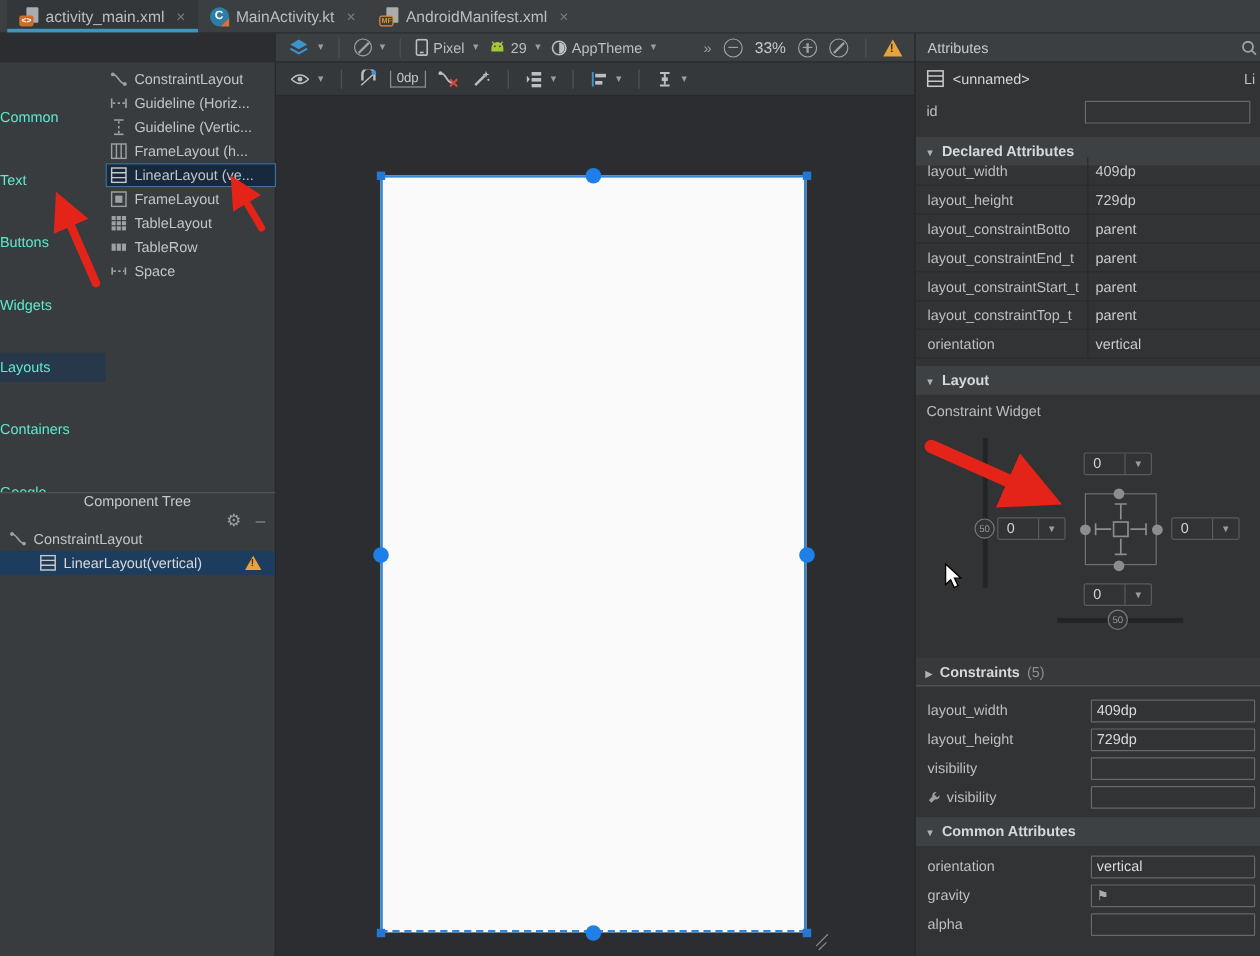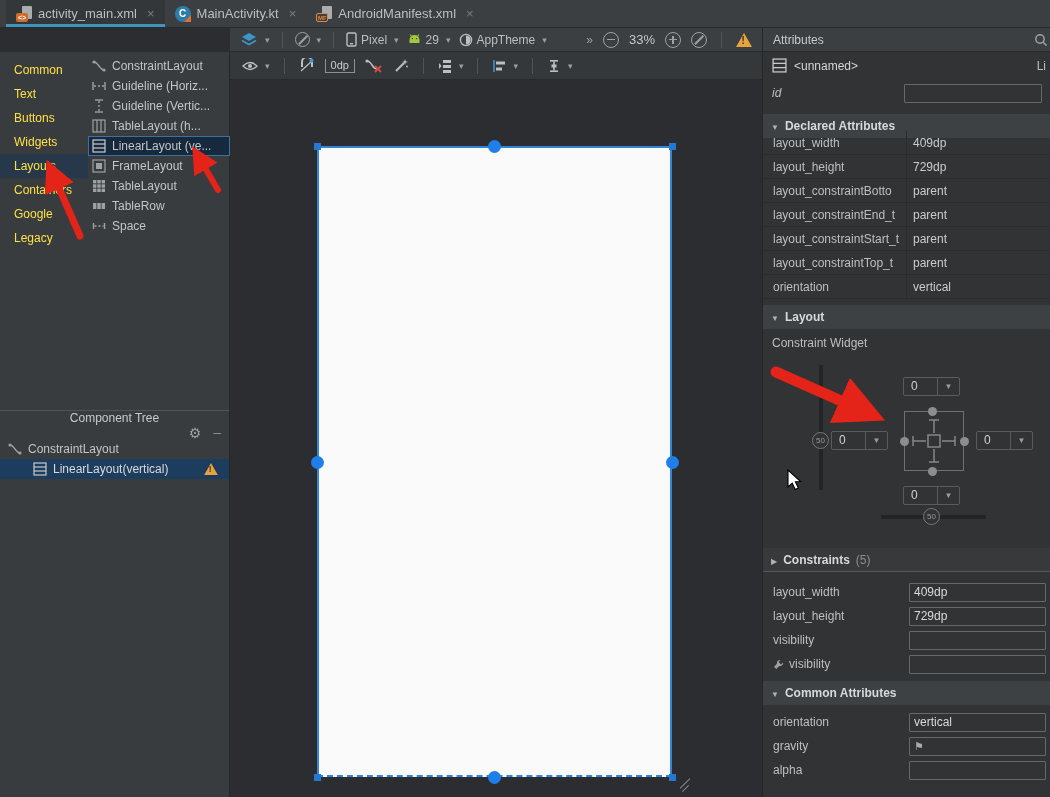--- a/index.html
+++ b/index.html
@@ -38,21 +38,21 @@
   .circle-ic.plus::after { content:""; position:absolute; top:3px; bottom:3px; left:6.4px; width:1.6px; background:#9da1a4; }
   .circle-ic.slash::before { content:""; position:absolute; left:1px; top:6px; width:12px; height:1.6px; background:#9da1a4; transform:rotate(-45deg); }
   .warn { width:0; height:0; border-left:8px solid transparent; border-right:8px solid transparent; border-bottom:14px solid #e9a33c; position:relative; }
   .warn::after { content:"!"; position:absolute; left:-2.5px; top:2px; color:#3c3028; font-size:10px; font-weight:bold; }
 
   .attrhead { position:absolute; left:762px; top:28px; width:288px; height:24px; background:#3c3f41; border-bottom:1px solid #282a2c; border-left:1px solid #242628; display:flex; align-items:center; padding:0 10px; overflow:hidden; }
 
   
   .palette { position:absolute; left:0; top:52px; width:230px; height:358px; background:#393c3e; border-right:1px solid #242628; }
   .cats { position:absolute; left:0; top:6px; width:88px; }
-  .cat { height:24px; line-height:24px; padding-left:14px; color:#fde047; white-space:nowrap; }
+  .cat { height:24px; line-height:24px; padding-left:0; color:#5eead4; white-space:nowrap;margin-top:28px; }
   .cat.sel { background:#27384a; }
   .pitems { position:absolute; left:88px; top:4px; width:142px; }
   .pitem { height:20px; display:flex; align-items:center; gap:6px; padding-left:4px; color:#c2c4c6; white-space:nowrap; overflow:hidden; }
   .pitem.sel { background:#17293d; outline:1px solid #40719e; outline-offset:-1px; }
   .pitem svg { flex:0 0 14px; }
   .pitem .lbl { overflow:hidden; text-overflow:clip; white-space:nowrap; }
 
   
   .ctree { position:absolute; left:0; top:410px; width:230px; height:387px; background:#393c3e; border-right:1px solid #242628; border-top:1px solid #515456; }
   .cthead { height:28px; display:flex; align-items:center; padding:0 8px;flex-direction:column; }
@@ -223,21 +223,21 @@
             <line x1="7" y1="2" x2="7" y2="12" stroke="#9da1a4" stroke-width="1.4" stroke-dasharray="2 2"></line>
           </svg>
         <span class="lbl">Guideline (Vertic...</span>
         </div>
       <div class="pitem">
         <svg width="14" height="14" viewBox="0 0 14 14">
             <rect x="1" y="1" width="12" height="12" fill="none" stroke="#9da1a4" stroke-width="1.2"></rect>
             <line x1="5" y1="1" x2="5" y2="13" stroke="#9da1a4" stroke-width="1.2"></line>
             <line x1="9" y1="1" x2="9" y2="13" stroke="#9da1a4" stroke-width="1.2"></line>
           </svg>
-        <span class="lbl">TableLayout (h...</span>
+        <span class="lbl">FrameLayout (h...</span>
         </div>
       <div class="pitem sel">
         <svg width="14" height="14" viewBox="0 0 14 14">
             <rect x="1" y="1" width="12" height="12" fill="none" stroke="#c8cacc" stroke-width="1.2"></rect>
             <line x1="1" y1="5" x2="13" y2="5" stroke="#c8cacc" stroke-width="1.2"></line>
             <line x1="1" y1="9" x2="13" y2="9" stroke="#c8cacc" stroke-width="1.2"></line>
           </svg>
         <span class="lbl">LinearLayout (ve...</span>
         </div>
       <div class="pitem">
@@ -390,21 +390,21 @@
       <svg width="15" height="15" viewBox="0 0 14 14">
           <rect x="1" y="1" width="12" height="12" fill="none" stroke="#c8cacc" stroke-width="1.2"></rect>
           <line x1="1" y1="5" x2="13" y2="5" stroke="#c8cacc" stroke-width="1.2"></line>
           <line x1="1" y1="9" x2="13" y2="9" stroke="#c8cacc" stroke-width="1.2"></line>
         </svg>
       <span>&lt;unnamed&gt;</span>
       <span class="type">Li</span>
     </div>
 
     <div class="idrow">
-      <span style="width:137px;font-style:italic;">id</span>
+      <span style="width:137px;">id</span>
       <span class="txtfield" style="width:142px;">
           <span></span>
         </span>
     </div>
 
     <div class="sechead" style="top:62px;">
       <span class="tri-d"></span>
       <span>Declared Attributes</span>
     </div>
 

